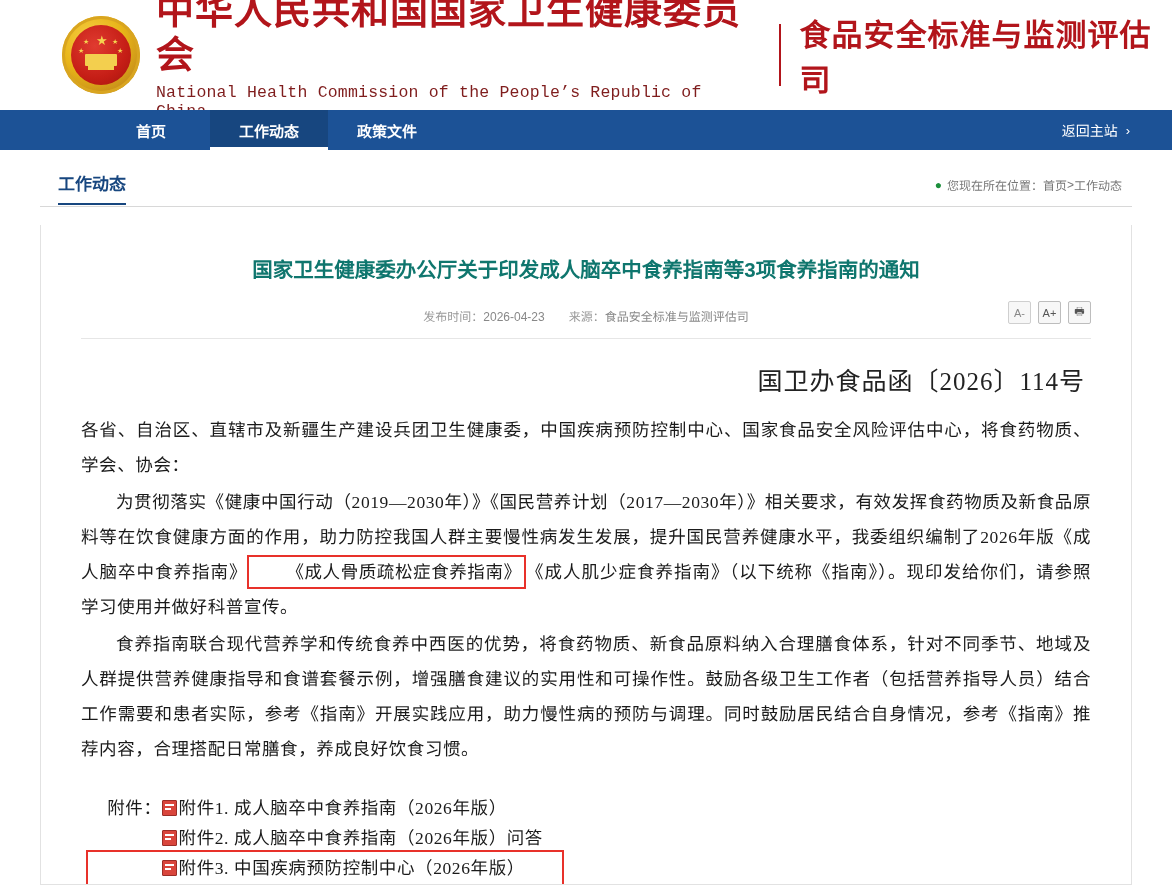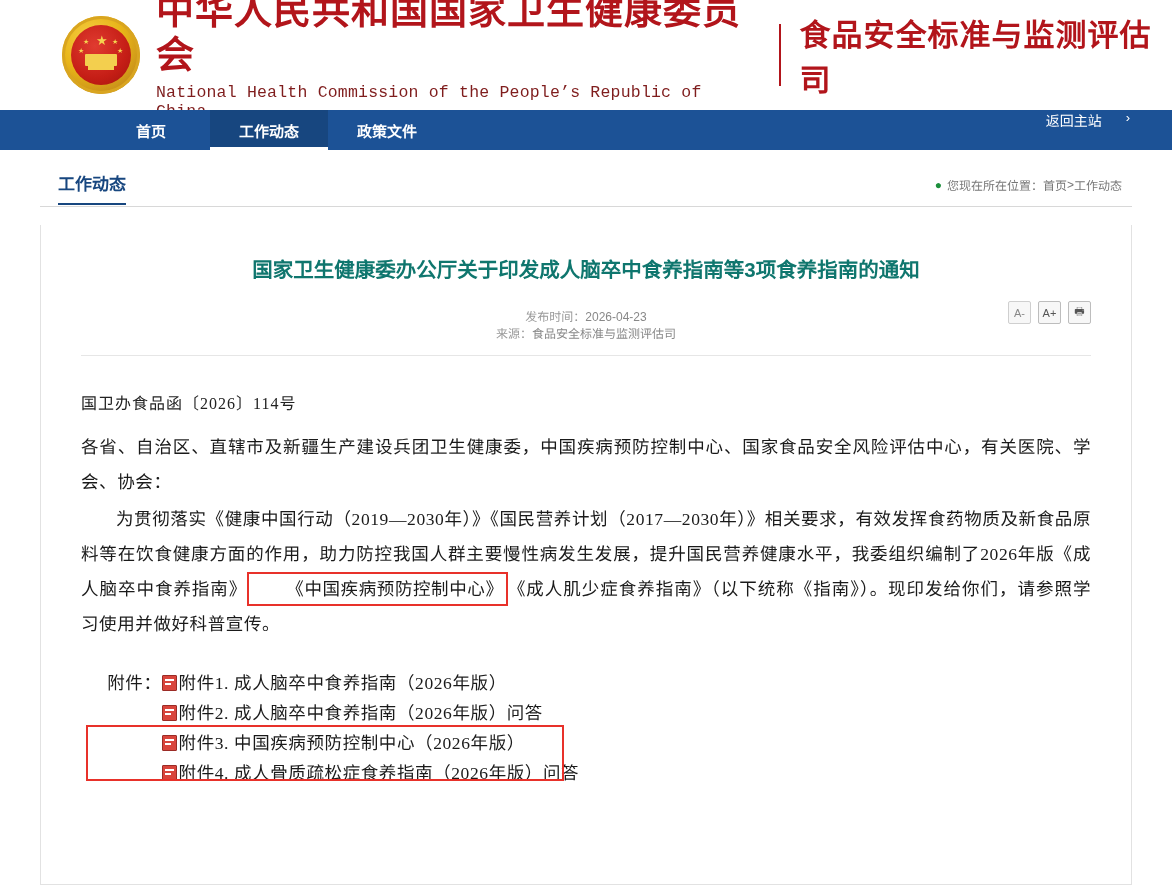--- a/index.html
+++ b/index.html
@@ -145,24 +145,23 @@
     position: absolute;
     left: 0; right: 0; bottom: 0;
     height: 3px;
     background: #ffffff;
   }
   .nav-right {
     margin-left: auto;
     color: #ffffff;
     font-size: 14px;
     display: flex;
-    align-items: flex-start;
+    align-items: center;
     padding-right: 42px;
     cursor: pointer;
-    gap: 16px;
   }
   .nav-right .chev { margin-left: 8px; font-size: 13px; }
 
   
   .crumb-row {
     position: relative;
     height: 42px;
     margin: 14px 40px 0 40px;
     border-bottom: 1px solid #d8d8d8;
   }
@@ -211,21 +210,20 @@
     margin-top: 4px;
   }
   .art-meta {
     margin-top: 22px;
     display: flex;
     align-items: center;
     justify-content: center;
     position: relative;
     color: #888;
     font-size: 12px;
-    flex-direction: column;
   }
   .art-meta .m-item { margin: 0 12px; }
   .art-meta .m-label { color: #999; }
   .tools {
     position: absolute;
     right: 0;
     top: -6px;
     display: flex;
     align-items: center;
     gap: 7px;
@@ -243,24 +241,24 @@
     cursor: pointer;
     border-radius: 2px;
   }
   .tool-btn.dark { color: #555; border-color: #bdbdbd; }
   .meta-rule {
     margin-top: 14px;
     border-bottom: 1px solid #e6e6e6;
   }
 
   .doc-no {
-    text-align: left;
-    margin-top: 34px;
+    text-align: right;
+    margin-top: 22px;
     font-family: "Liberation Serif", "DejaVu Serif", serif;
-    font-size: 16px;
+    font-size: 25px;
     color: #222;
     letter-spacing: 1px;
     padding-right: 6px;
   }
 
   .body-text {
     font-family: "Liberation Serif", "DejaVu Serif", serif;
     font-size: 17.5px;
     line-height: 35px;
     color: #1a1a1a;
@@ -397,24 +395,25 @@
       <span class="tool-btn">A-</span>
       <span class="tool-btn dark">A+</span>
       <span class="tool-btn dark">🖶</span>
     </span>
   </div>
   <div class="meta-rule"></div>
 
   <div class="doc-no">国卫办食品函〔2026〕114号</div>
 
   <div class="body-text">
-    <p>各省、自治区、直辖市及新疆生产建设兵团卫生健康委，中国疾病预防控制中心、国家食品安全风险评估中心，有关医院、学会、协会：</p>
+    <p>各省、自治区、直辖市及新疆生产建设兵团卫生健康委，中国疾病预防控制中心、国家食品安全风险评估中心，将食药物质、学会、协会：</p>
     <p class="indent2">
-      <span>为贯彻落实《健康中国行动（2019—2030年）》《国民营养计划（2017—2030年）》相关要求，有效发挥食药物质及新食品原料等在饮食健康方面的作用，助力防控我国人群主要慢性病发生发展，提升国民营养健康水平，我委组织编制了2026年版《成人脑卒中食养指南》</span><span class="boxed">《中国疾病预防控制中心》</span><span>《成人肌少症食养指南》（以下统称《指南》）。现印发给你们，请参照学习使用并做好科普宣传。</span>
+      <span>为贯彻落实《健康中国行动（2019—2030年）》《国民营养计划（2017—2030年）》相关要求，有效发挥食药物质及新食品原料等在饮食健康方面的作用，助力防控我国人群主要慢性病发生发展，提升国民营养健康水平，我委组织编制了2026年版《成人脑卒中食养指南》</span><span class="boxed">《成人骨质疏松症食养指南》</span><span>《成人肌少症食养指南》（以下统称《指南》）。现印发给你们，请参照学习使用并做好科普宣传。</span>
     </p>
+    <p class="indent2">食养指南联合现代营养学和传统食养中西医的优势，将食药物质、新食品原料纳入合理膳食体系，针对不同季节、地域及人群提供营养健康指导和食谱套餐示例，增强膳食建议的实用性和可操作性。鼓励各级卫生工作者（包括营养指导人员）结合工作需要和患者实际，参考《指南》开展实践应用，助力慢性病的预防与调理。同时鼓励居民结合自身情况，参考《指南》推荐内容，合理搭配日常膳食，养成良好饮食习惯。</p>
   </div>
 
   <div class="attach-wrap">
     <span class="attach-head">附件：</span><span class="attach-list">
       <span class="attach-item"><span class="file-ico"></span><span>附件1. 成人脑卒中食养指南（2026年版）</span></span>
       <span class="attach-item"><span class="file-ico"></span><span>附件2. 成人脑卒中食养指南（2026年版）问答</span></span>
       <span class="attach-item"><span class="file-ico"></span><span>附件3. 中国疾病预防控制中心（2026年版）</span></span>
       <span class="attach-item"><span class="file-ico"></span><span>附件4. 成人骨质疏松症食养指南（2026年版）问答</span></span>
       
       

